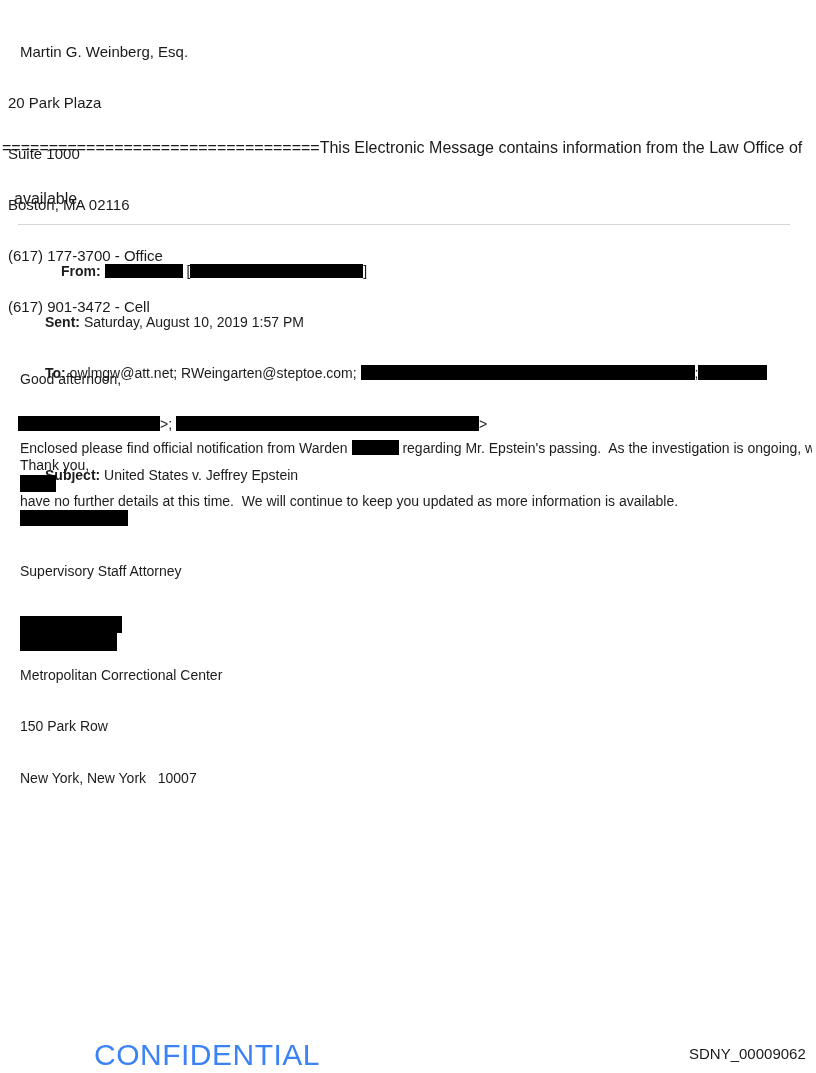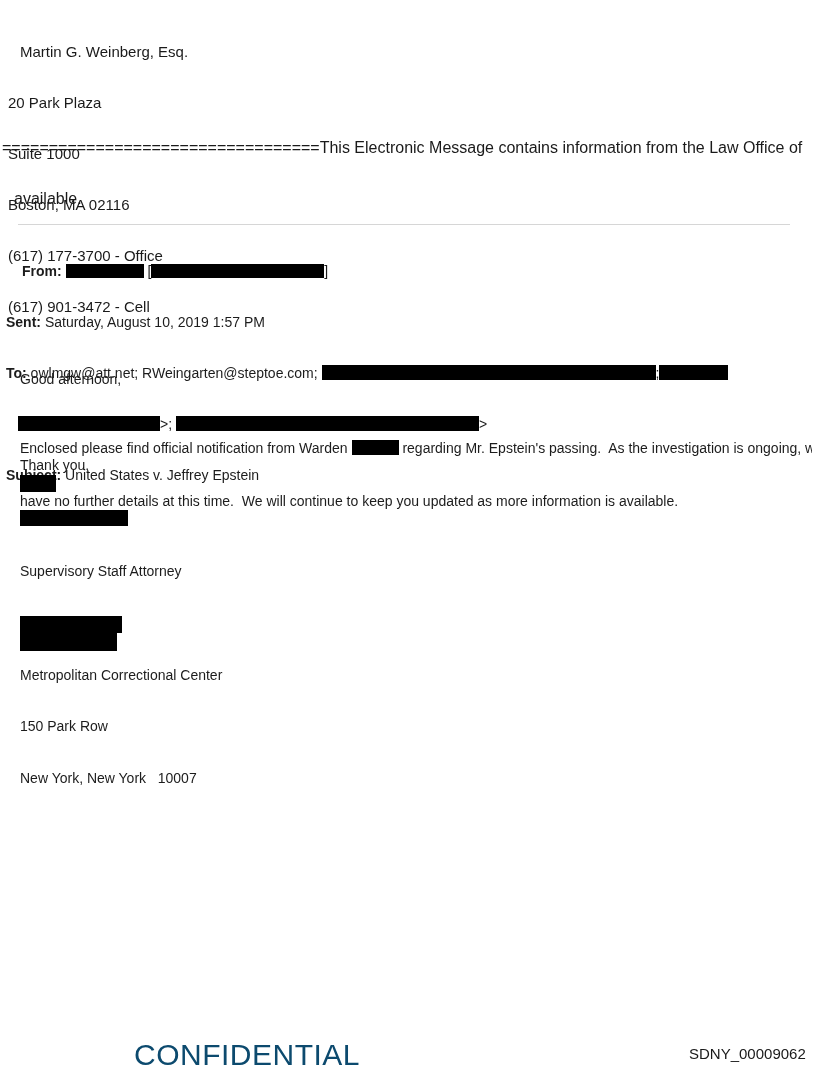--- a/index.html
+++ b/index.html
@@ -31,21 +31,21 @@
     width: 772px; height: 1px; background: #d6d6d6;
   }
   
   .headers {
     position: absolute; left: 6px; top: 229px;
     font-size: 14px; line-height: 17px; color: #1c1c1c; white-space: pre;
   }
   .hrow { height: 17px; }
   .hrow.from-row { padding-left: 16px; }
   .hrow.to2-row { padding-left: 12px; }
-  .hlabel { font-weight: bold; }
+  .hlabel { font-weight: bold; margin-left: 39px; }
   .redact {
     display: inline-block; background: #000;
     vertical-align: -2px;
   }
   .r-from1 { width: 78px; height: 14px; }
   .r-from2 { width: 173px; height: 14px; }
   .r-to1a { width: 334px; height: 15px; }
   .r-to1b { width: 69px; height: 15px; }
   .r-to2a { width: 142px; height: 15px; }
   .r-to2b { width: 303px; height: 15px; }
@@ -119,16 +119,16 @@
     <div>Supervisory Staff Attorney</div>
     <div>CLC New York</div>
     <div>Metropolitan Correctional Center</div>
     <div>150 Park Row</div>
     <div>New York, New York   10007</div>
   </div>
 
   <div class="block-redact rb-sig-c1"></div>
   <div class="block-redact rb-sig-c2"></div>
 
-  <div class="confidential" style="color: #0c4a6e; margin-left: 40px;">CONFIDENTIAL</div>
+  <div class="confidential" style="color: #3b82f6;">CONFIDENTIAL</div>
   <div class="bates">SDNY_00009062</div>
 
 </div>
 
 </body></html>

